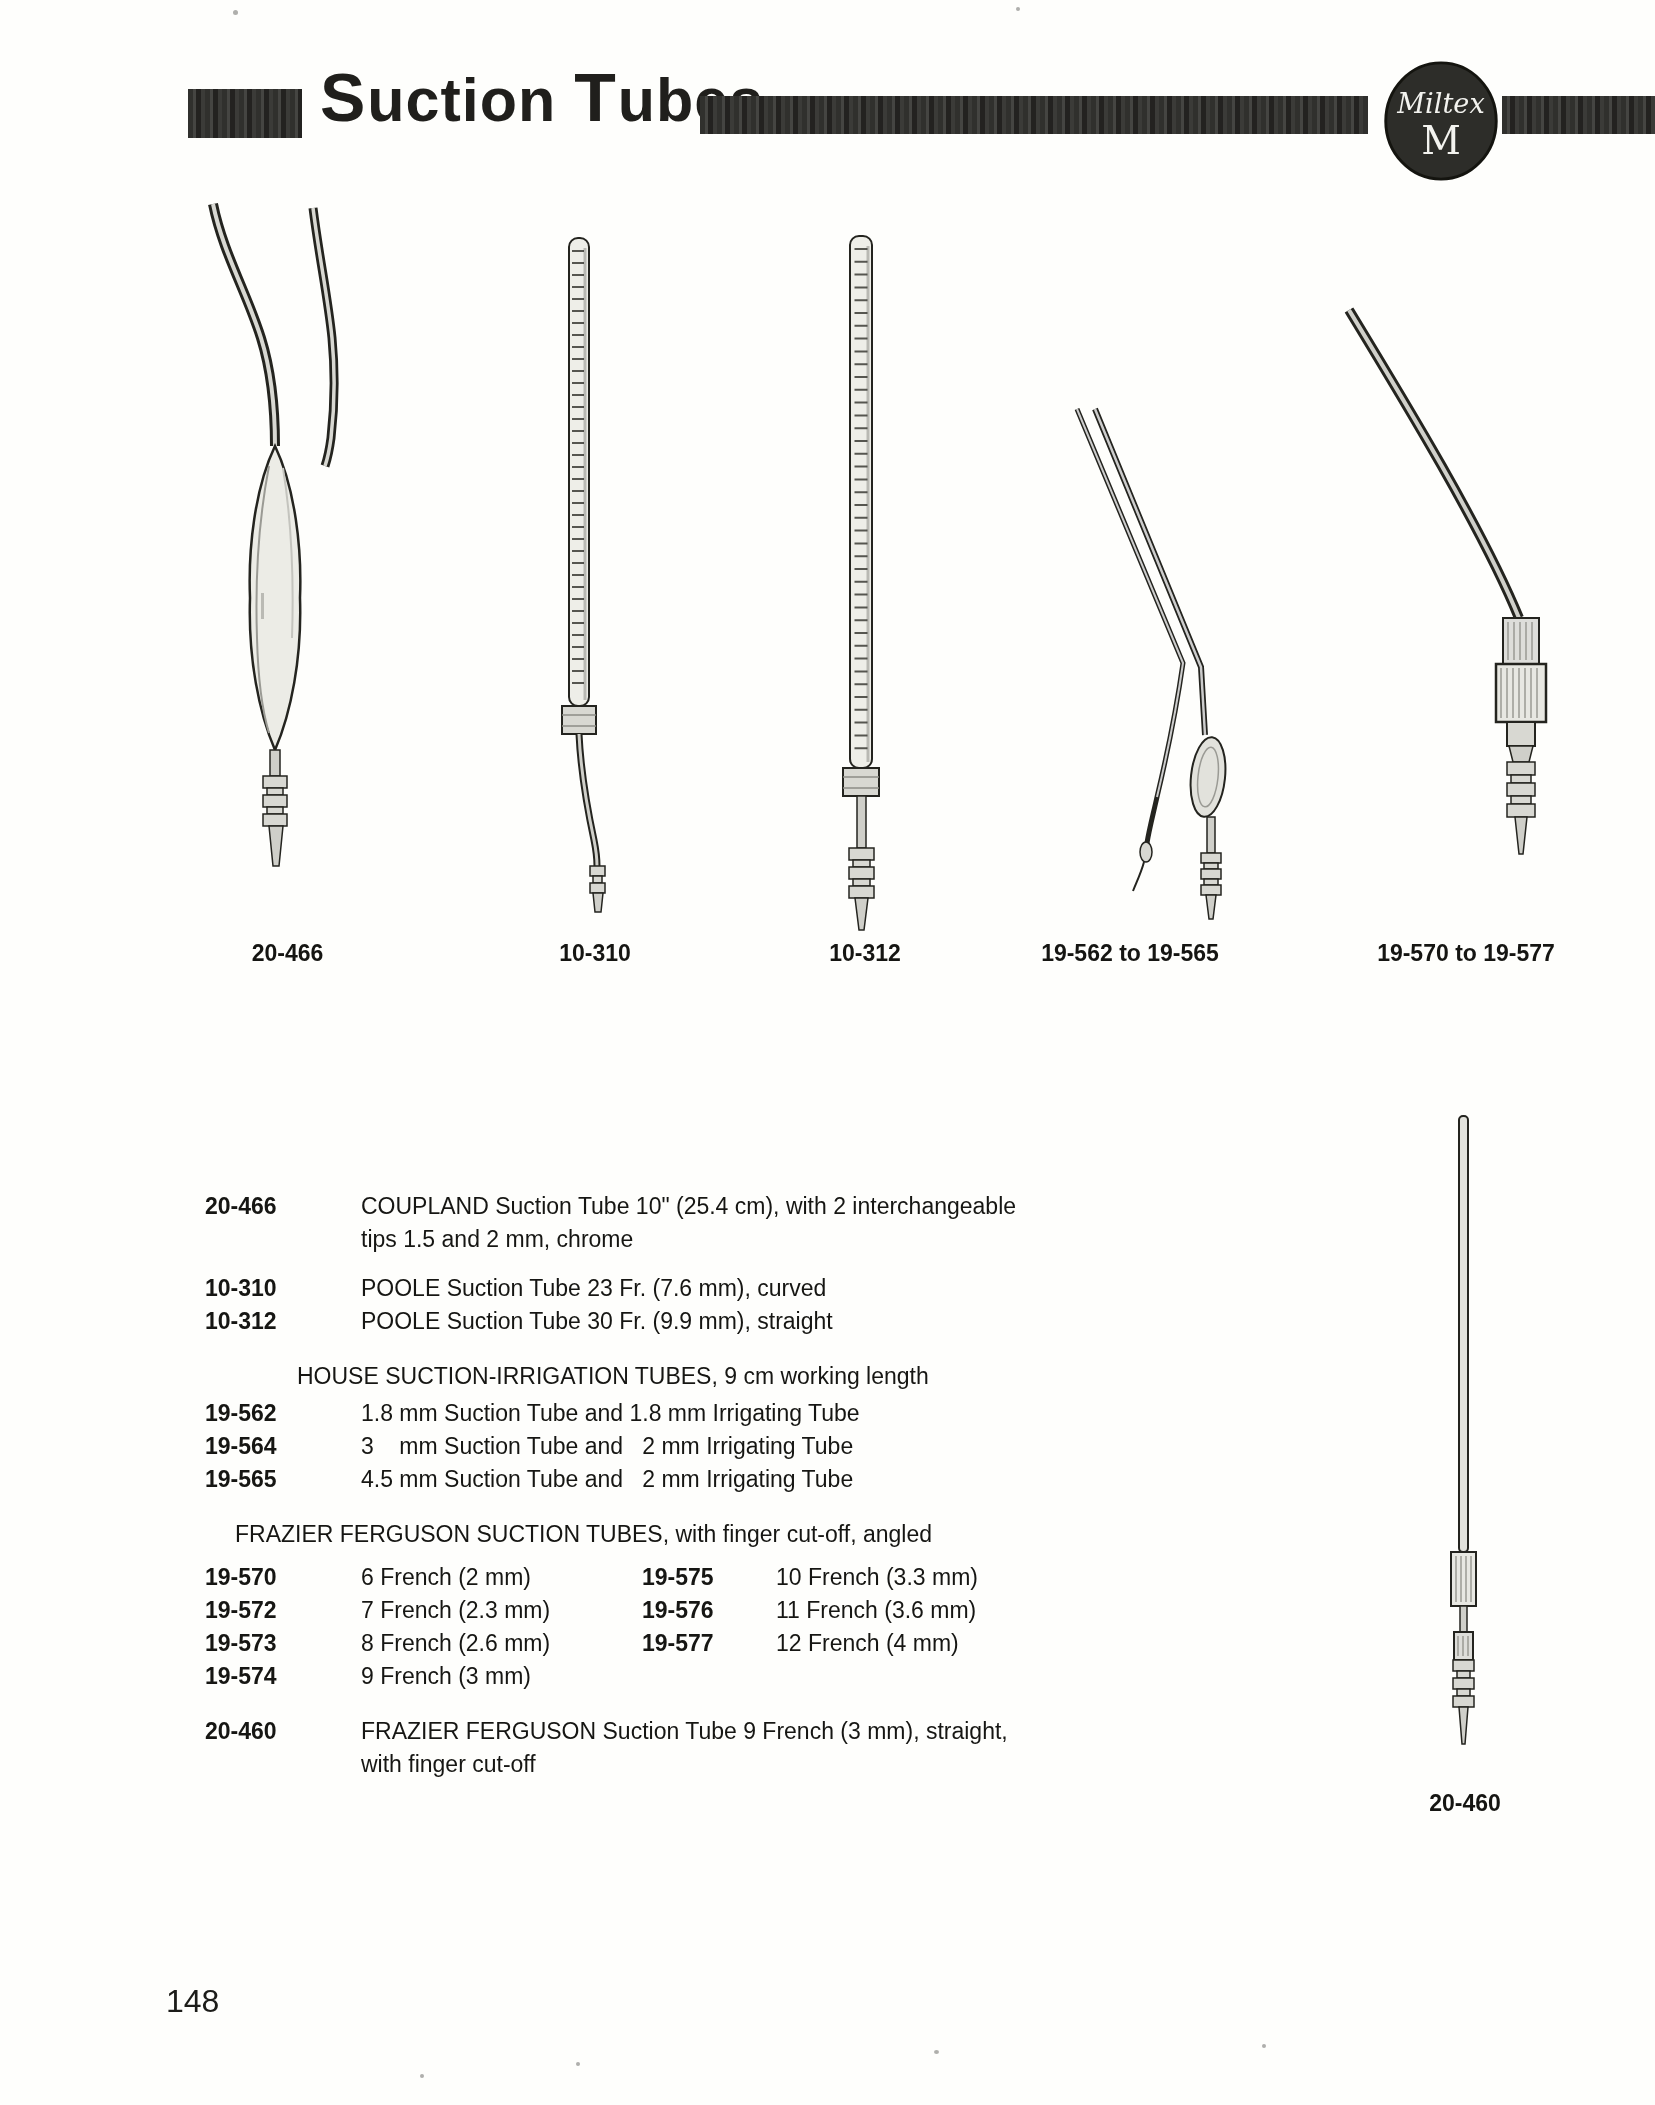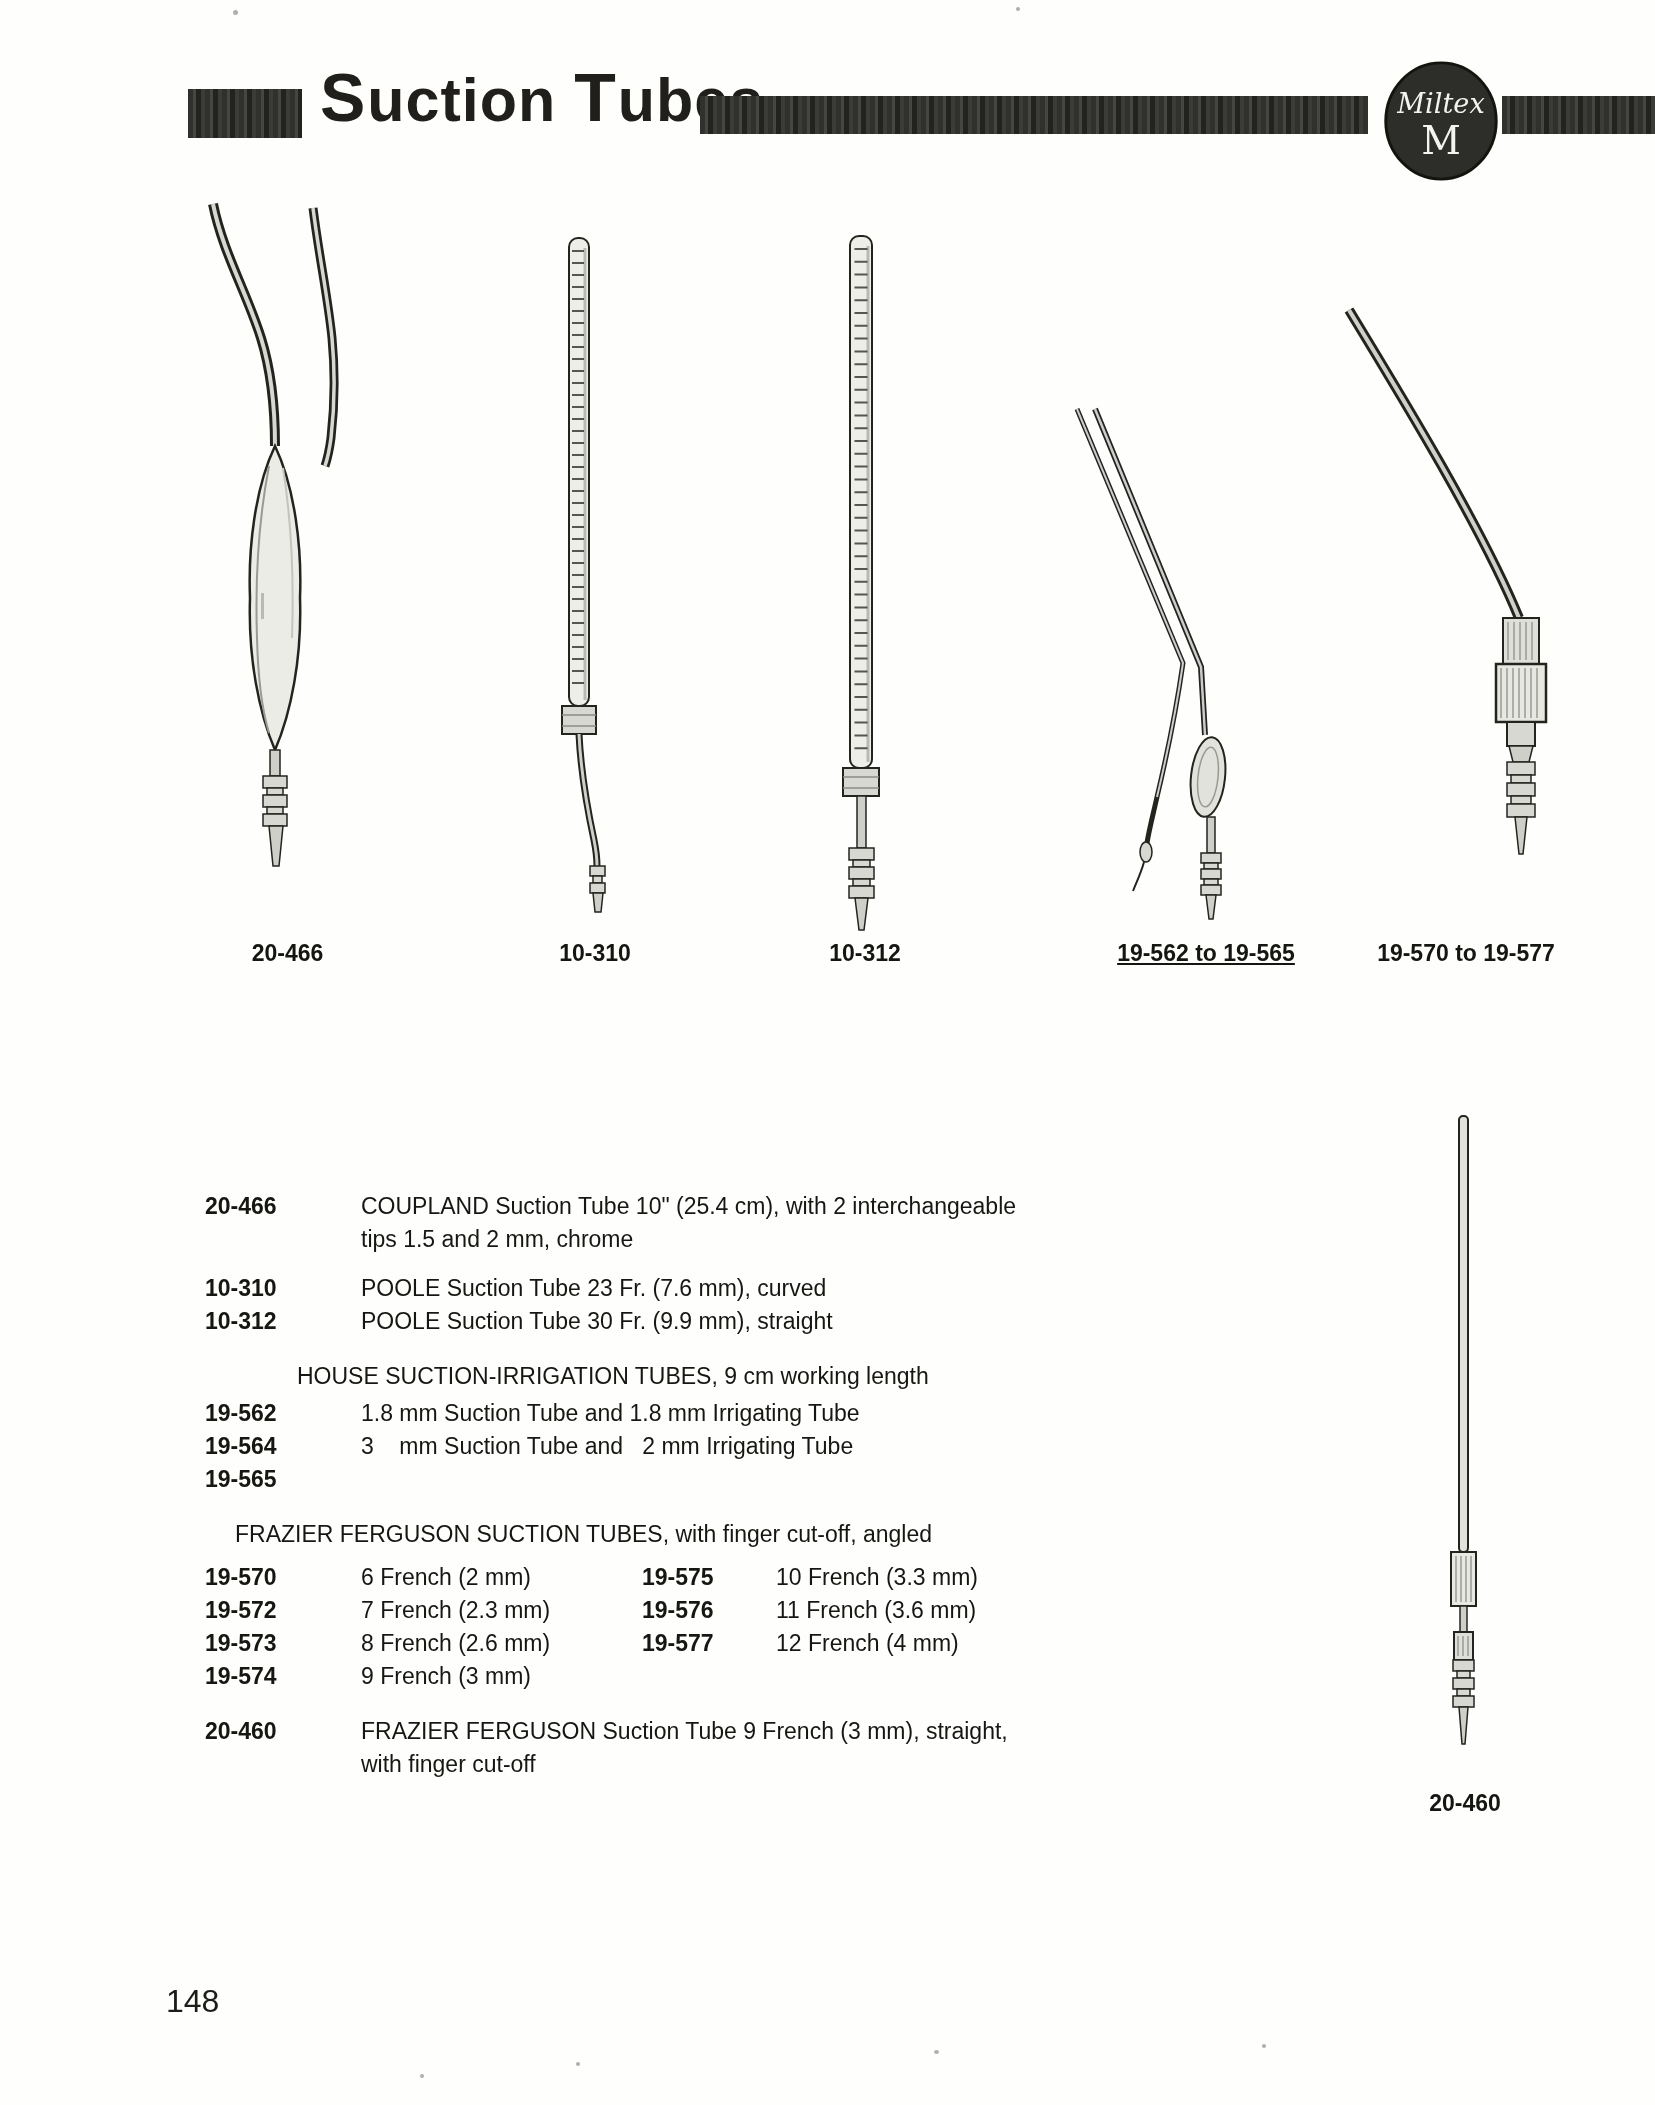--- a/index.html
+++ b/index.html
@@ -164,21 +164,21 @@
     <rect x="25" y="559" width="13" height="7" fill="#d8d8d2" stroke="#24241f" stroke-width="1.5"></rect>
     <rect x="21" y="566" width="21" height="11" fill="#d8d8d2" stroke="#24241f" stroke-width="1.5"></rect>
     <rect x="25" y="577" width="13" height="7" fill="#d8d8d2" stroke="#24241f" stroke-width="1.5"></rect>
     <rect x="21" y="584" width="21" height="11" fill="#d8d8d2" stroke="#24241f" stroke-width="1.5"></rect>
     <path d="M27,595 L30,632 L33,632 L36,595 Z" fill="#cfcfc9" stroke="#24241f" stroke-width="1.5"></path>
   </svg>
 
   <div class="fig-label" style="left:195px; width:185px;">20-466</div>
   <div class="fig-label" style="left:535px; width:120px;">10-310</div>
   <div class="fig-label" style="left:800px; width:130px;">10-312</div>
-  <div class="fig-label" style="left:1076px; width:260px;text-decoration:underline;">19-562 to 19-565</div>
+  <div class="fig-label" style="left:1000px; width:260px;">19-562 to 19-565</div>
   <div class="fig-label" style="left:1336px; width:260px;">19-570 to 19-577</div>
   <div class="fig-label fig-label-straight" style="left:1400px; width:130px;">20-460</div>
 
   <div class="listing">
 
     <div class="row">
       <span class="code">20-466</span>
       <span class="desc"><span>COUPLAND Suction Tube 10" (25.4 cm), with 2 interchangeable</span><br><span>tips 1.5 and 2 mm, chrome</span></span>
     </div>
 
@@ -199,20 +199,21 @@
       <div class="row">
         <span class="code">19-562</span>
         <span class="desc">1.8 mm Suction Tube and 1.8 mm Irrigating Tube</span>
       </div>
       <div class="row">
         <span class="code">19-564</span>
         <span class="desc">3    mm Suction Tube and   2 mm Irrigating Tube</span>
       </div>
       <div class="row">
         <span class="code">19-565</span>
+        <span class="desc">4.5 mm Suction Tube and   2 mm Irrigating Tube</span>
       </div>
     </div>
 
     <div class="frazier-header">FRAZIER FERGUSON SUCTION TUBES, with finger cut-off, angled</div>
 
     <div>
       <div class="row4">
         <span class="code">19-570</span>
         <span class="desc">6 French (2 mm)</span>
         <span class="code">19-575</span>

